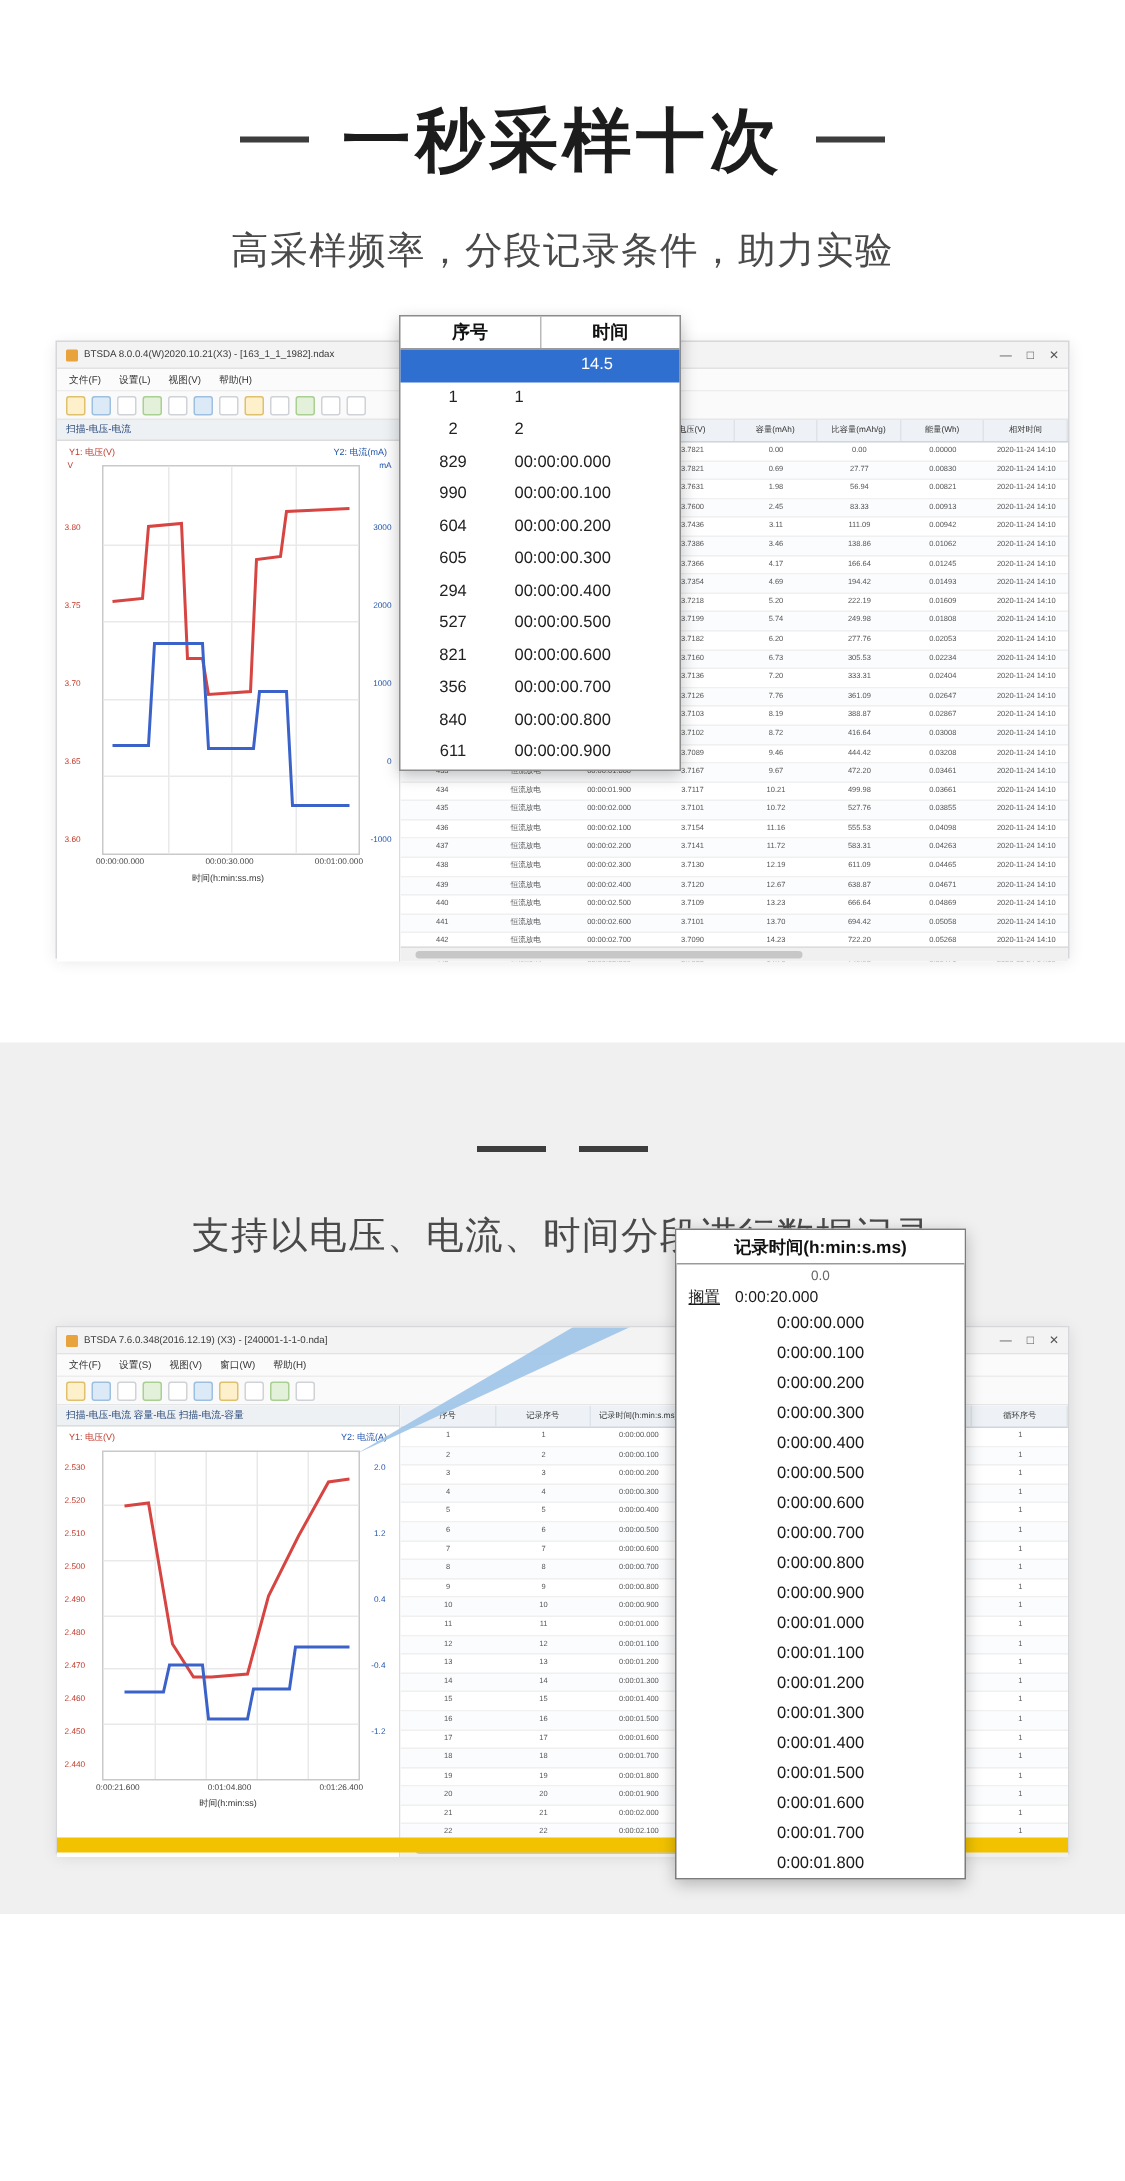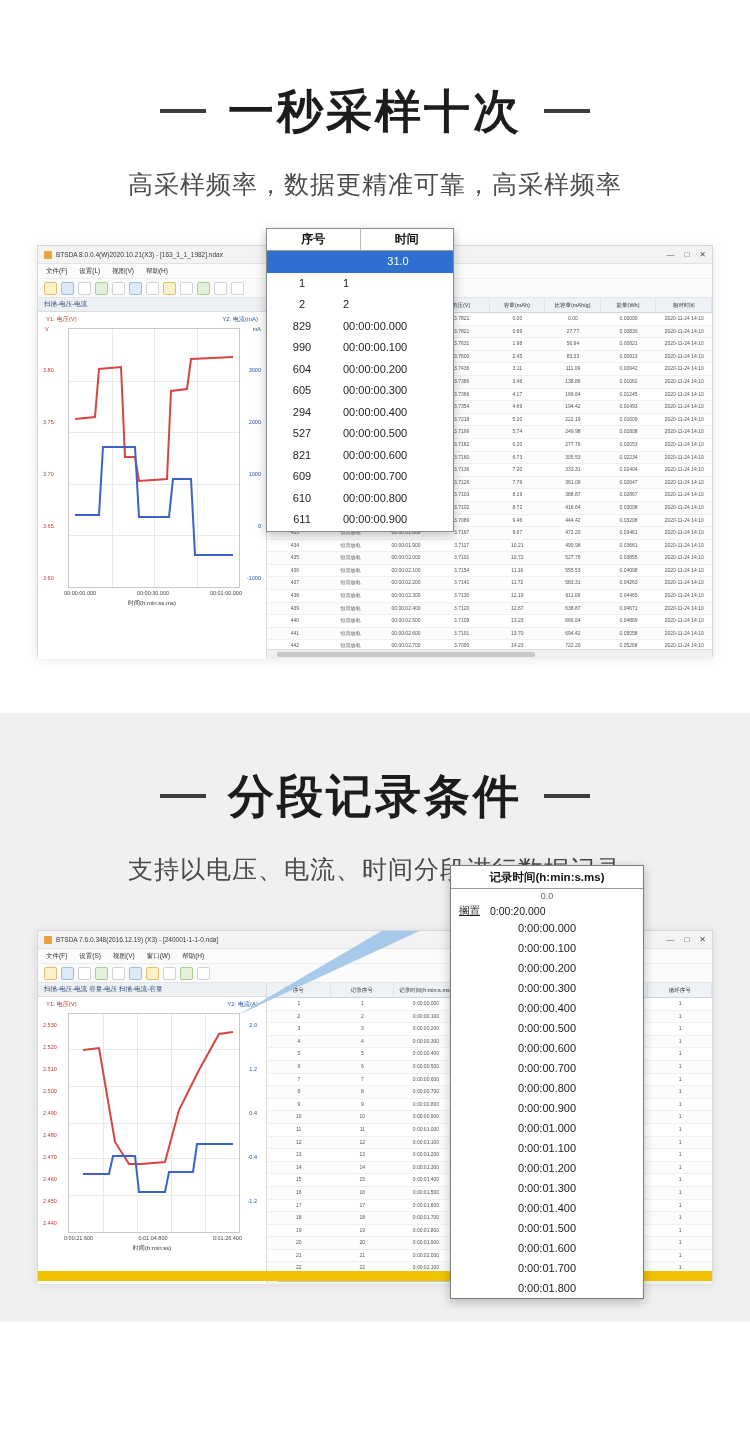--- a/index.html
+++ b/index.html
@@ -1,21 +1,21 @@
 <!DOCTYPE html>
 <html><head>
 <meta charset="utf-8">
 <style>
   html,body{margin:0;padding:0;}
   body{width:750px;font-family:"Liberation Sans","DejaVu Sans",sans-serif;background:#ffffff;color:#222;}
   .page{width:750px;position:relative;overflow:hidden;}
 
   
   .section{width:750px;box-sizing:border-box;}
-  .sec1{background:#ffffff;padding-top:88px;}
+  .sec1{background:#ffffff;padding-top:70px;}
   .sec2{background:#f0f0f0;padding-top:60px;}
 
   .head-wrap{text-align:center;}
   .head-line{display:inline-flex;align-items:center;justify-content:center;gap:22px;}
   .dash{width:46px;height:4px;background:#3d3d3d;display:inline-block;}
   .title{font-size:46px;font-weight:bold;letter-spacing:3px;color:#1c1c1c;line-height:1;}
   .subtitle{margin-top:34px;text-align:center;font-size:25px;color:#4a4a4a;letter-spacing:1px;}
 
   
   .shot{position:relative;margin:44px auto 0;width:676px;height:412px;background:#f4f5f7;
@@ -96,21 +96,21 @@
 
 <div class="page">
 
   <div class="section sec1">
     <div class="head-wrap">
       <div class="head-line">
         <span class="dash"></span>
         <span class="title">一秒采样十次</span>
         <span class="dash"></span>
       </div>
-      <div class="subtitle">高采样频率，数据更精准可靠，高采样频率</div>
+      <div class="subtitle">高采样频率，分段记录条件，助力实验</div>
     </div>
 
     <div class="shot">
       <div class="winbar">
         <span class="appicon"></span>
         <span>BTSDA 8.0.0.4(W)2020.10.21(X3) - [163_1_1_1982].ndax</span>
         <span class="winctrl">
           <span>—</span>
           <span>□</span>
           <span>✕</span>
@@ -479,21 +479,21 @@
       </div>
 
       <div class="popup popup1">
         <div class="ph">
           <div>序号</div>
           <div>时间</div>
         </div>
         <div id="p1rows">
             <div class="pr sel">
               <div class="c1"></div>
-              <div class="c2" style="text-align: center;">31.0</div>
+              <div class="c2" style="text-align: center;">14.5</div>
             </div>
             <div class="pr">
               <div class="c1">1</div>
               <div class="c2">1</div>
             </div>
             <div class="pr">
               <div class="c1">2</div>
               <div class="c2">2</div>
             </div>
             <div class="pr">
@@ -518,43 +518,42 @@
             </div>
             <div class="pr">
               <div class="c1">527</div>
               <div class="c2">00:00:00.500</div>
             </div>
             <div class="pr">
               <div class="c1">821</div>
               <div class="c2">00:00:00.600</div>
             </div>
             <div class="pr">
-              <div class="c1">609</div>
+              <div class="c1">356</div>
               <div class="c2">00:00:00.700</div>
             </div>
             <div class="pr">
-              <div class="c1">610</div>
+              <div class="c1">840</div>
               <div class="c2">00:00:00.800</div>
             </div>
             <div class="pr">
               <div class="c1">611</div>
               <div class="c2">00:00:00.900</div>
             </div>
           </div>
       </div>
     </div>
 
     <div class="spacer"></div>
   </div>
 
   <div class="section sec2">
     <div class="head-wrap">
       <div class="head-line">
         <span class="dash"></span>
-        <span class="title">分段记录条件</span>
         <span class="dash"></span>
       </div>
       <div class="subtitle">支持以电压、电流、时间分段进行数据记录</div>
     </div>
 
     <div class="shot shot2">
       <div class="winbar">
         <span class="appicon"></span>
         <span>BTSDA 7.6.0.348(2016.12.19) (X3) - [240001-1-1-0.nda]</span>
         <span class="winctrl">

